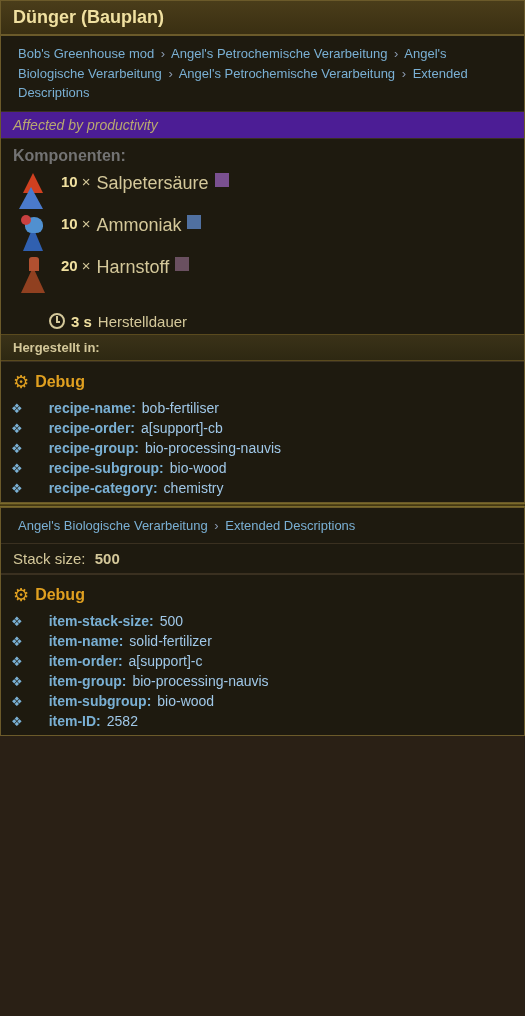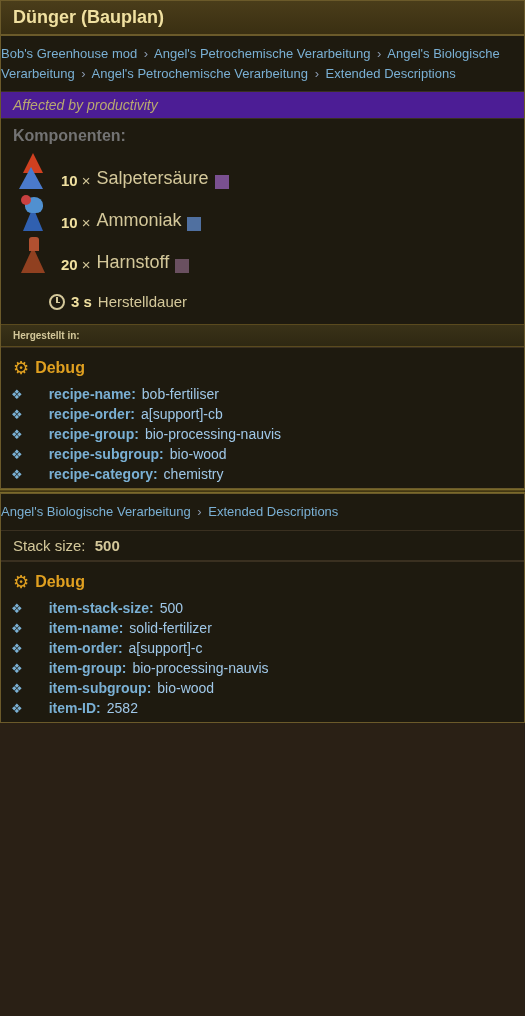--- a/index.html
+++ b/index.html
@@ -24,40 +24,40 @@
       padding: 6px 12px;
     }
 
     .panel-header h2 {
       color: #f0e0a0;
       font-size: 18px;
       font-weight: bold;
     }
 
     .breadcrumb {
-      padding: 8px 0;
+      padding: 8px 17px;
       font-size: 13px;
       color: #7ab0d4;
       line-height: 1.5;
       border-bottom: 1px solid #3a3020;
     }
 
     .breadcrumb .separator {
       color: #8a9ab0;
       margin: 0 3px;
     }
 
     .section-header {
       background: linear-gradient(180deg, #3a3218 0%, #2e2812 100%);
       padding: 5px 12px;
       border-top: 1px solid #5a4a1e;
       border-bottom: 1px solid #5a4a1e;
       color: #d4c89a;
       font-weight: bold;
-      font-size: 10px;
+      font-size: 13px;
     }
 
     .affected-notice {
       background: #4c1d95;
       padding: 5px 12px;
       font-size: 14px;
       color: #b8a870;
       border-bottom: 1px solid #3a3020;
       font-style: italic;
     }
@@ -69,21 +69,21 @@
 
     .components-title {
       font-weight: bold;
       font-size: 16px;
       color: #737373;
       margin-bottom: 8px;
     }
 
     .ingredient-row {
       display: flex;
-      align-items: flex-end;
+      align-items: flex-start;
       margin-bottom: 6px;
       padding-left: 4px;
     }
 
     .ingredient-icon {
       width: 36px;
       height: 36px;
       margin-right: 8px;
       display: flex;
       align-items: center;
@@ -107,21 +107,21 @@
 
     .ingredient-name {
       color: #d4c89a;
       font-size: 18px;
       margin-left: 2px;
     }
 
     .craft-time-row {
       display: flex;
       align-items: center;
-      padding: 6px 12px 14px 48px;
+      padding: 6px 12px 4px 48px;
       font-size: 15px;
       color: #d4c89a;
       gap: 6px;
     }
 
     .clock-icon {
       width: 16px;
       height: 16px;
       border: 2px solid #d4c89a;
       border-radius: 50%;

